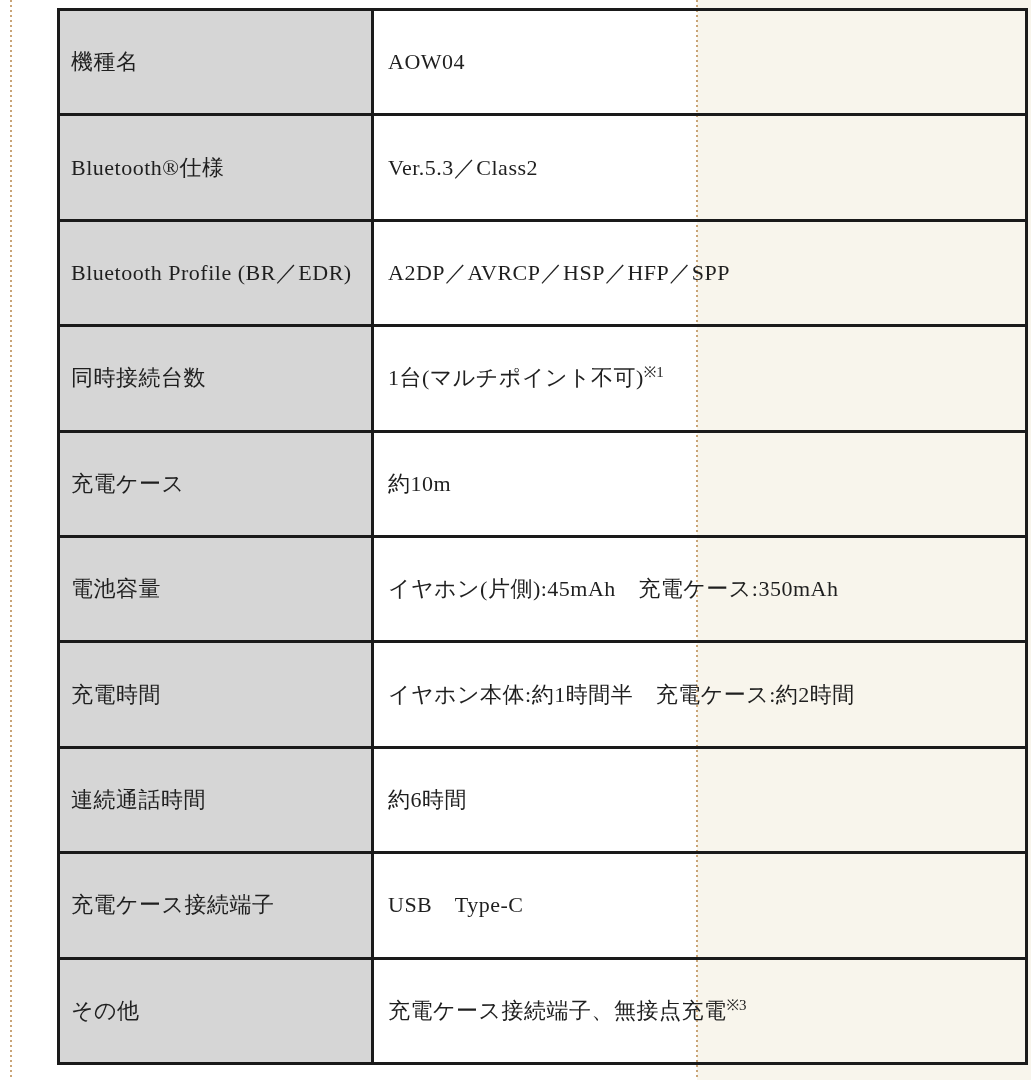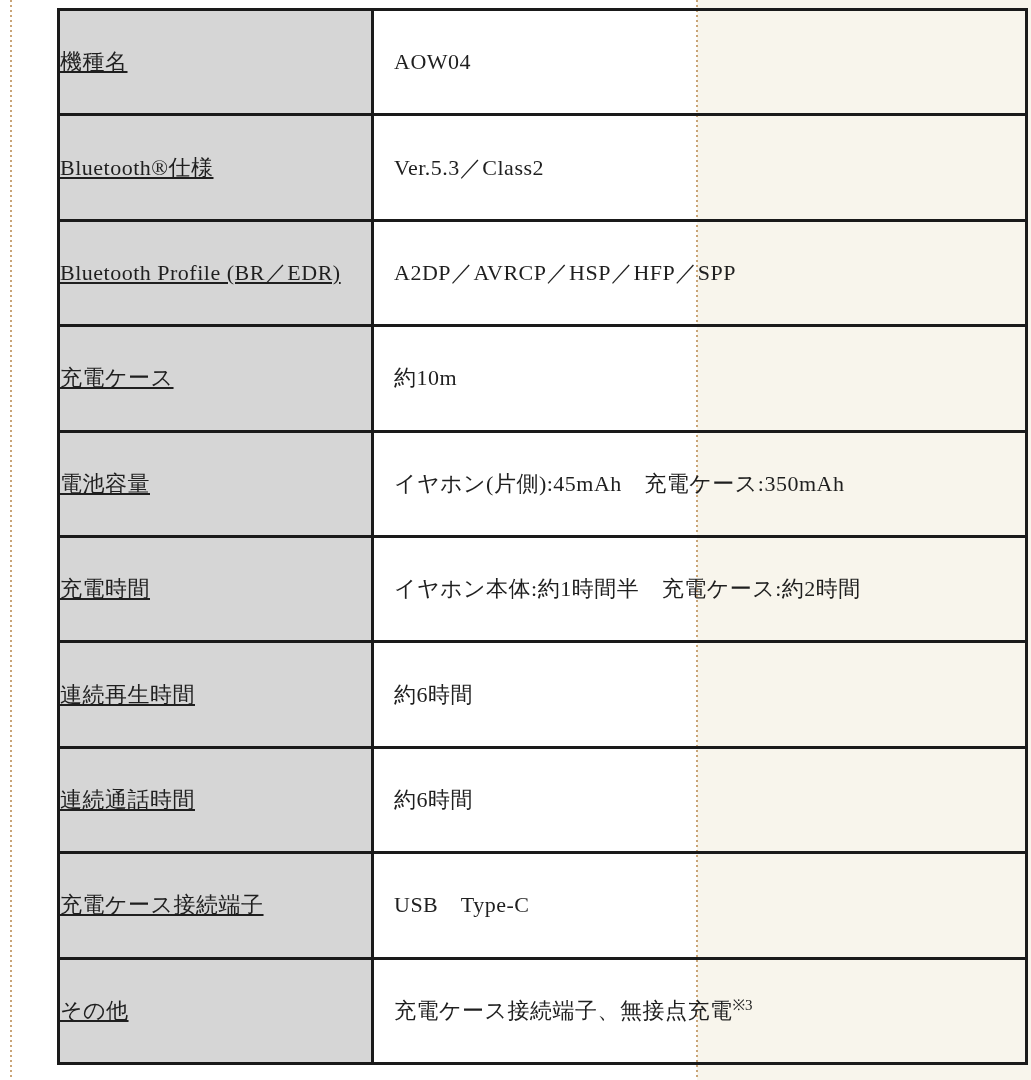--- a/index.html
+++ b/index.html
@@ -46,25 +46,25 @@
     border: 3px solid var(--border);
     font-size: 22px;
     letter-spacing: 0.5px;
     vertical-align: middle;
     white-space: nowrap;
     overflow: visible;
   }
   td.label {
     background: var(--label-bg);
     width: 314px;
-    text-decoration: underline;
+    padding-left: 11px;
   }
   td.value {
     background: transparent;
-    padding-left: 20px;
+    padding-left: 14px;
   }
   td.value sup {
     font-size: 15px;
     letter-spacing: 0;
     vertical-align: super;
     line-height: 0;
   }
 </style>
 </head>
 <body>
@@ -82,34 +82,34 @@
       </tr>
       <tr>
         <td class="label">Bluetooth®仕様</td>
         <td class="value"><span>Ver.5.3／Class2</span><sup></sup><span></span></td>
       </tr>
       <tr>
         <td class="label">Bluetooth Profile (BR／EDR)</td>
         <td class="value"><span>A2DP／AVRCP／HSP／HFP／SPP</span><sup></sup><span></span></td>
       </tr>
       <tr>
+        <td class="label">同時接続台数</td>
+        <td class="value"><span>1台(マルチポイント不可)</span><sup>※1</sup><span></span></td>
+      </tr>
+      <tr>
         <td class="label">充電ケース</td>
         <td class="value"><span>約10m</span><sup></sup><span></span></td>
       </tr>
       <tr>
         <td class="label">電池容量</td>
         <td class="value"><span>イヤホン(片側):45mAh　充電ケース:350mAh</span><sup></sup><span></span></td>
       </tr>
       <tr>
         <td class="label">充電時間</td>
         <td class="value"><span>イヤホン本体:約1時間半　充電ケース:約2時間</span><sup></sup><span></span></td>
-      </tr>
-      <tr>
-        <td class="label">連続再生時間</td>
-        <td class="value"><span>約6時間</span><sup></sup><span></span></td>
       </tr>
       <tr>
         <td class="label">連続通話時間</td>
         <td class="value"><span>約6時間</span><sup></sup><span></span></td>
       </tr>
       <tr>
         <td class="label">充電ケース接続端子</td>
         <td class="value"><span>USB　Type-C</span><sup></sup><span></span></td>
       </tr>
       <tr>

